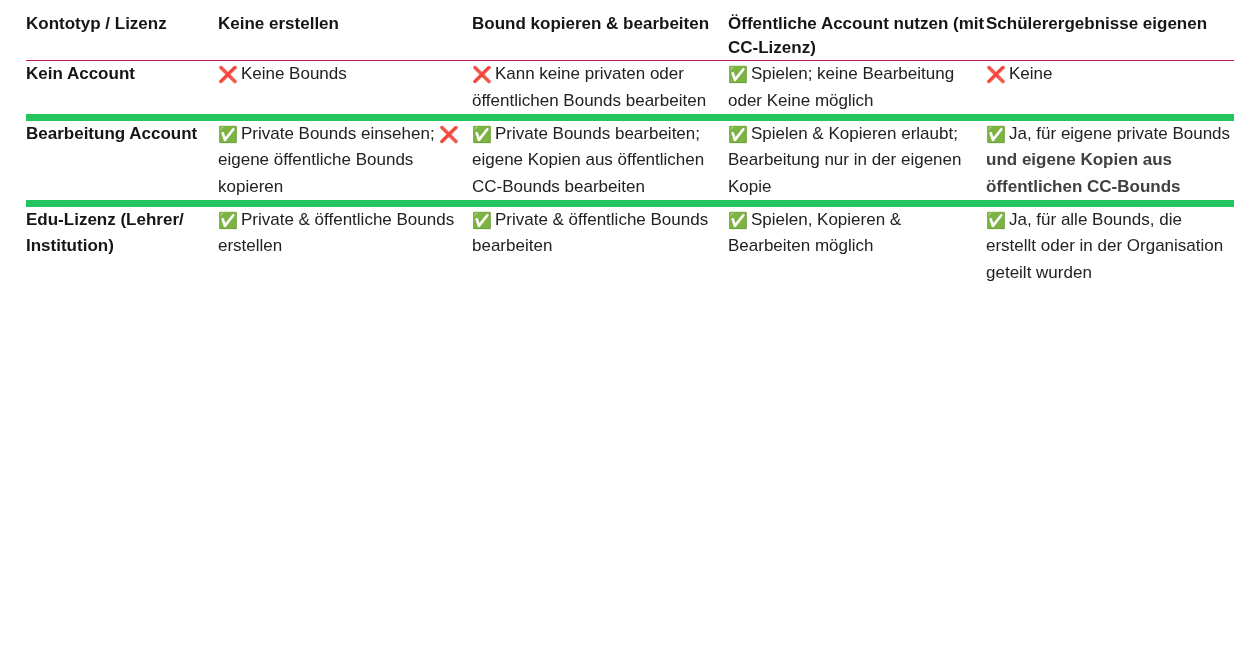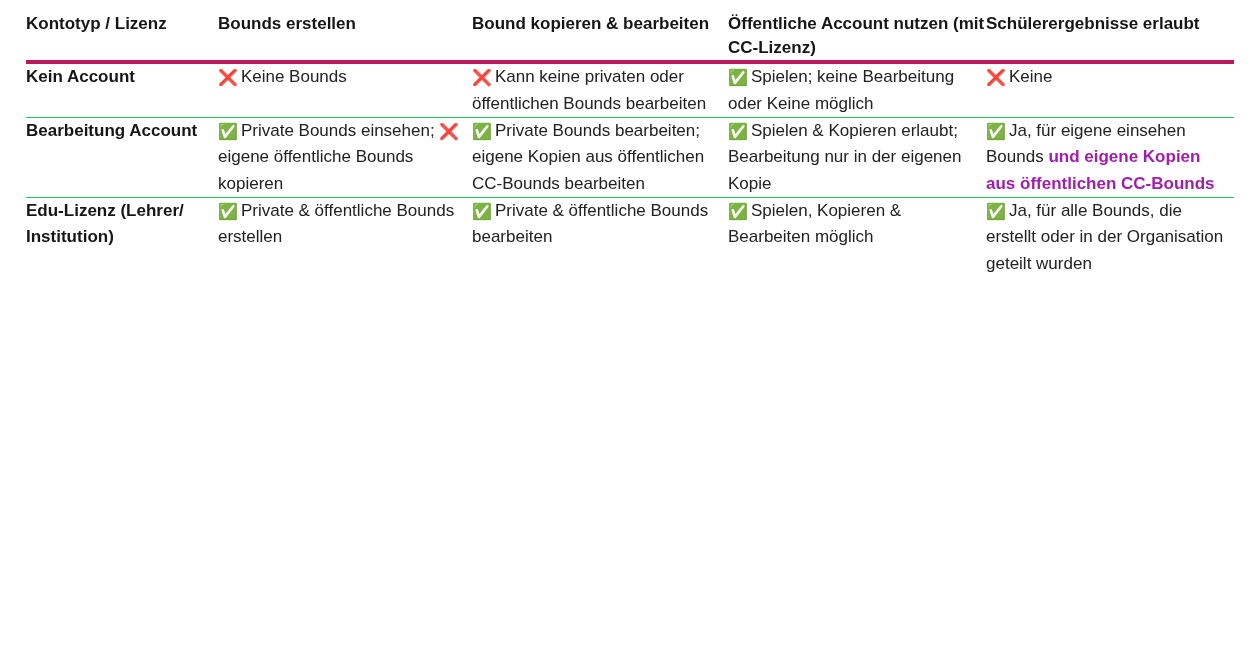--- a/index.html
+++ b/index.html
@@ -31,28 +31,28 @@
     text-align: left;
     vertical-align: top;
     padding: 0;
   }
   thead th {
     font-size: 17px;
     font-weight: bold;
     line-height: 1.42;
     color: #161616;
     padding: 6px 24px 16px 0;
-    border-bottom: 4px solid #be185d;
+    border-bottom: 1px solid #be185d;
   }
   tbody td {
     font-size: 17px;
     line-height: 1.55;
     color: #222222;
     padding: 18px 24px 24px 0;
-    border-bottom: 1px solid #22c55e;
+    border-bottom: 7px solid #22c55e;
   }
   tbody tr:last-child td {
     border-bottom: none;
   }
   tbody td.rowhead {
     font-weight: bold;
     color: #161616;
   }
   col.c0 { width: 192px; }
   col.c1 { width: 254px; }
@@ -63,42 +63,42 @@
   .mark {
     font-family: "DejaVu Sans", sans-serif;
     font-size: 16px;
     line-height: 1;
     display: inline-block;
     vertical-align: -1px;
     margin-right: 3px;
   }
   .mark.yes { color: #34c759; }
   .mark.no  { color: #ff2d6f; font-weight: bold; }
-  .emph { font-weight: bold; color: #a21caf; }
+  .emph { font-weight: bold; color: #404040; }
   .cellwrap { display: inline; }
 </style>
 </head>
 <body>
 
 <div class="sheet">
   <table class="matrix">
     <colgroup>
       <col class="c0">
         <col class="c1">
         <col class="c2">
         <col class="c3">
         <col class="c4">
     </colgroup>
     <thead>
       <tr>
         <th>Kontotyp / Lizenz</th>
-        <th>Bounds erstellen</th>
+        <th>Keine erstellen</th>
         <th>Bound kopieren &amp; bearbeiten</th>
         <th>Öffentliche Account nutzen (mit CC-Lizenz)</th>
-        <th>Schülerergebnisse erlaubt</th>
+        <th>Schülerergebnisse eigenen</th>
       </tr>
     </thead>
     <tbody>
 
       <tr>
         <td class="rowhead">Kein Account</td>
         <td>
           <span class="mark no">❌</span><span class="cellwrap">Keine Bounds</span>
         </td>
         <td>
@@ -117,21 +117,21 @@
         <td>
           <span class="mark yes">✅</span><span class="cellwrap">Private Bounds einsehen; </span><span class="mark no">❌</span><span class="cellwrap">eigene öffentliche Bounds kopieren</span>
         </td>
         <td>
           <span class="mark yes">✅</span><span class="cellwrap">Private Bounds bearbeiten; eigene Kopien aus öffentlichen CC-Bounds bearbeiten</span>
         </td>
         <td>
           <span class="mark yes">✅</span><span class="cellwrap">Spielen &amp; Kopieren erlaubt; Bearbeitung nur in der eigenen Kopie</span>
         </td>
         <td>
-          <span class="mark yes">✅</span><span class="cellwrap">Ja, für eigene einsehen Bounds </span><span class="emph">und eigene Kopien aus öffentlichen CC-Bounds</span>
+          <span class="mark yes">✅</span><span class="cellwrap">Ja, für eigene private Bounds </span><span class="emph">und eigene Kopien aus öffentlichen CC-Bounds</span>
         </td>
       </tr>
 
       <tr>
         <td class="rowhead">Edu-Lizenz (Lehrer/ Institution)</td>
         <td>
           <span class="mark yes">✅</span><span class="cellwrap">Private &amp; öffentliche Bounds erstellen</span>
         </td>
         <td>
           <span class="mark yes">✅</span><span class="cellwrap">Private &amp; öffentliche Bounds bearbeiten</span>

